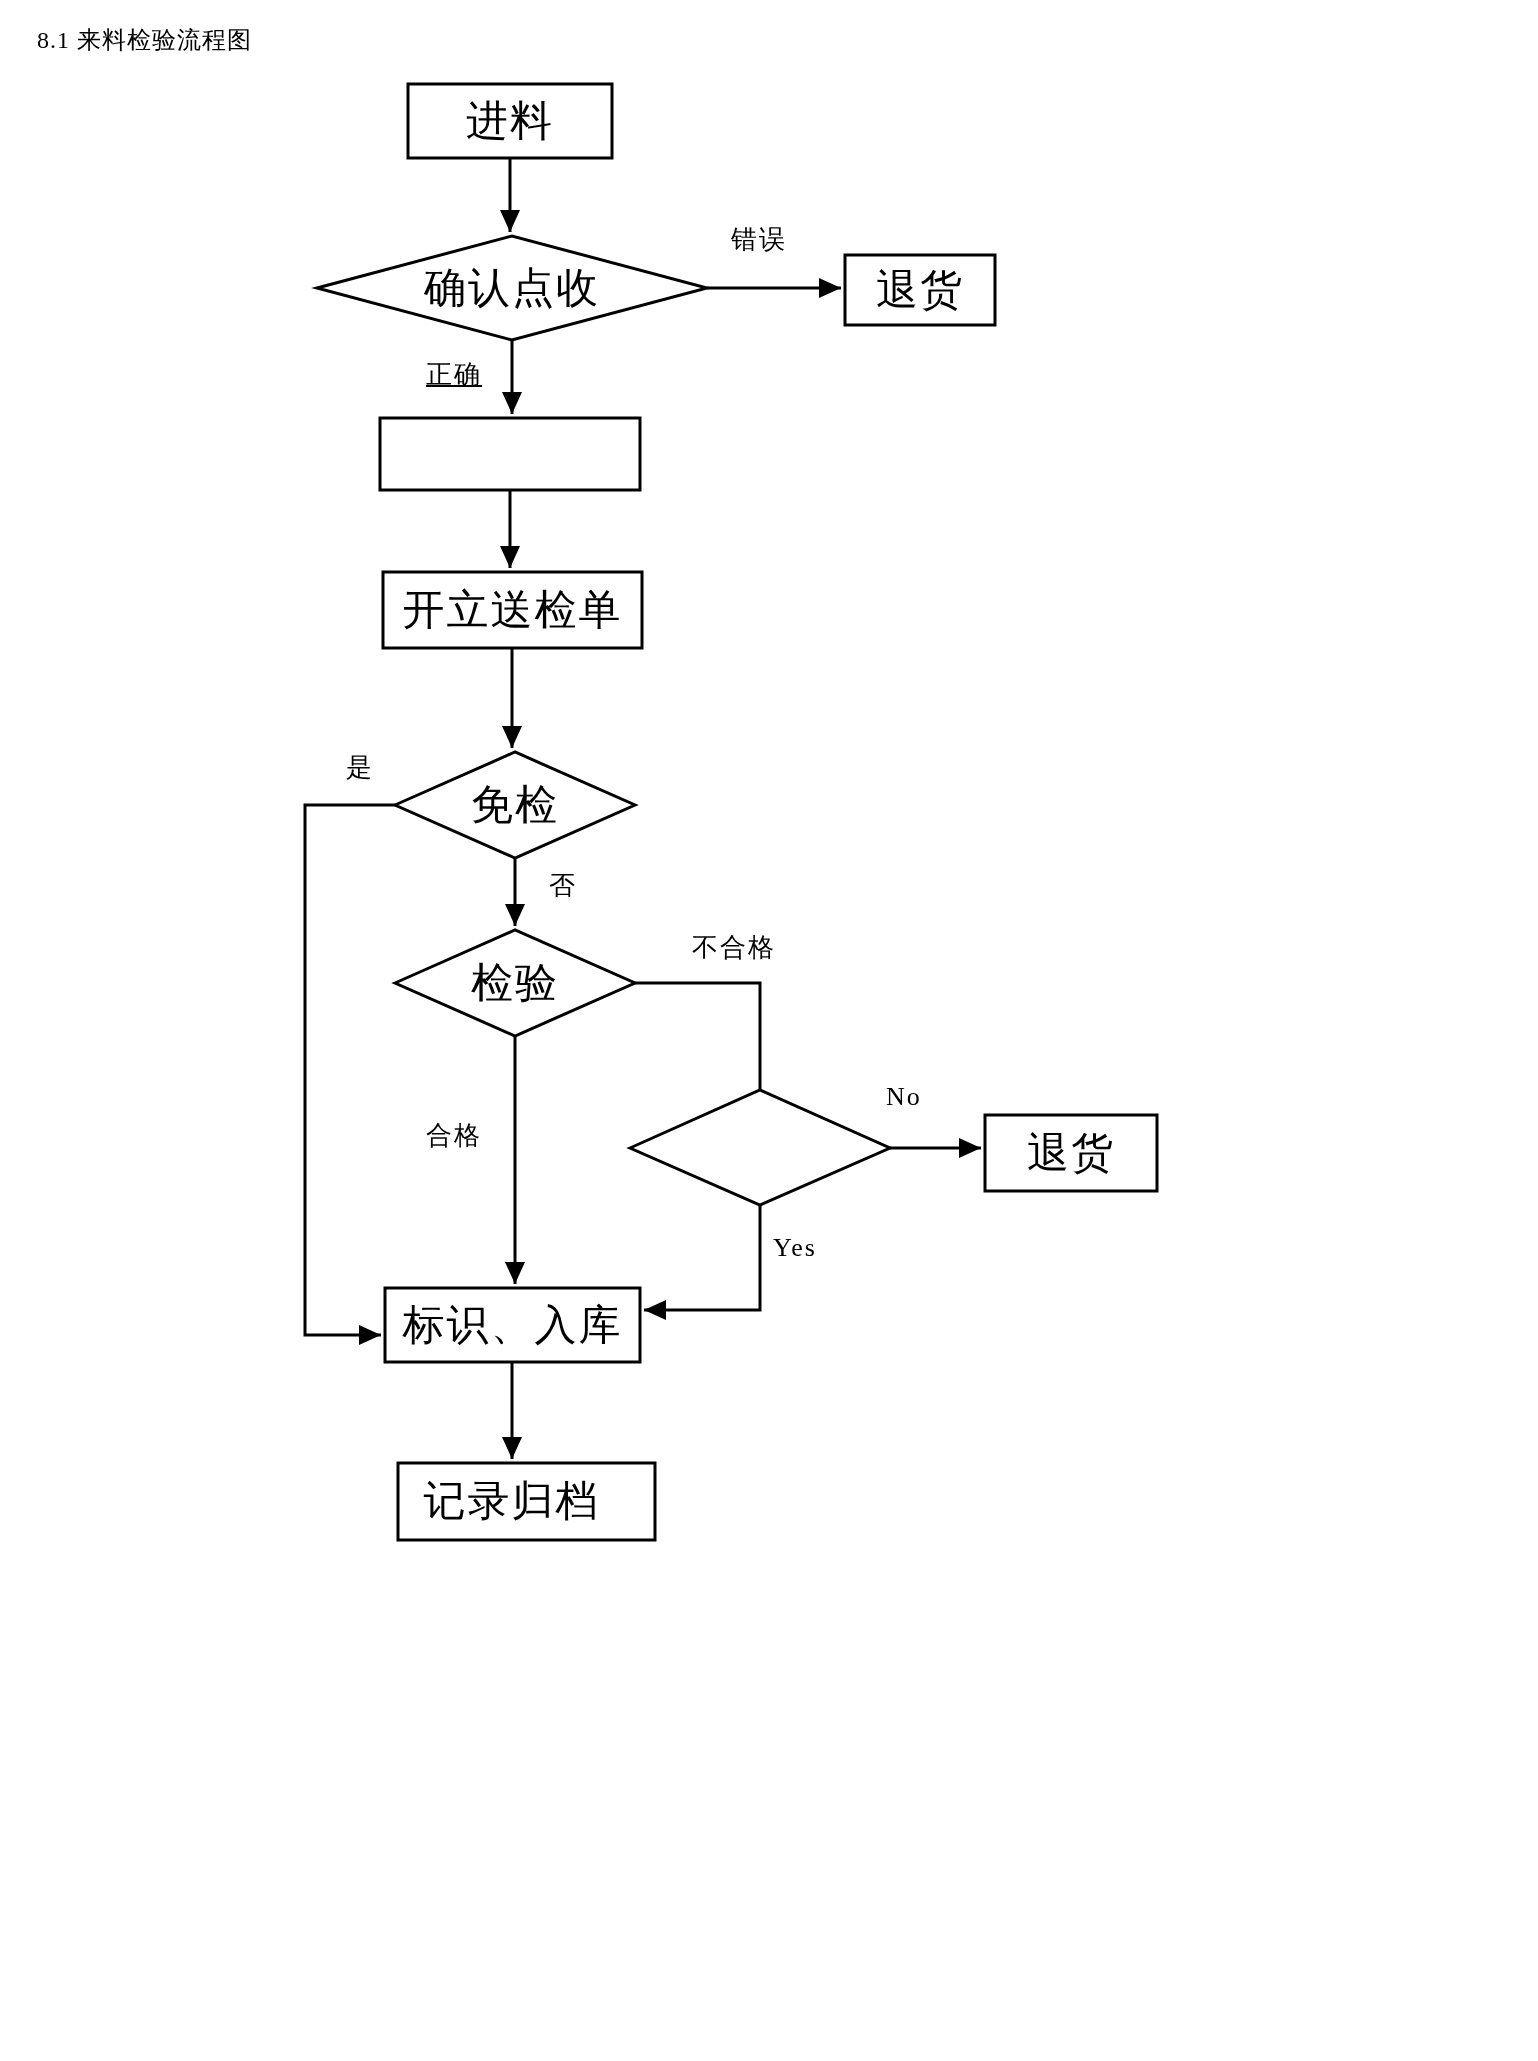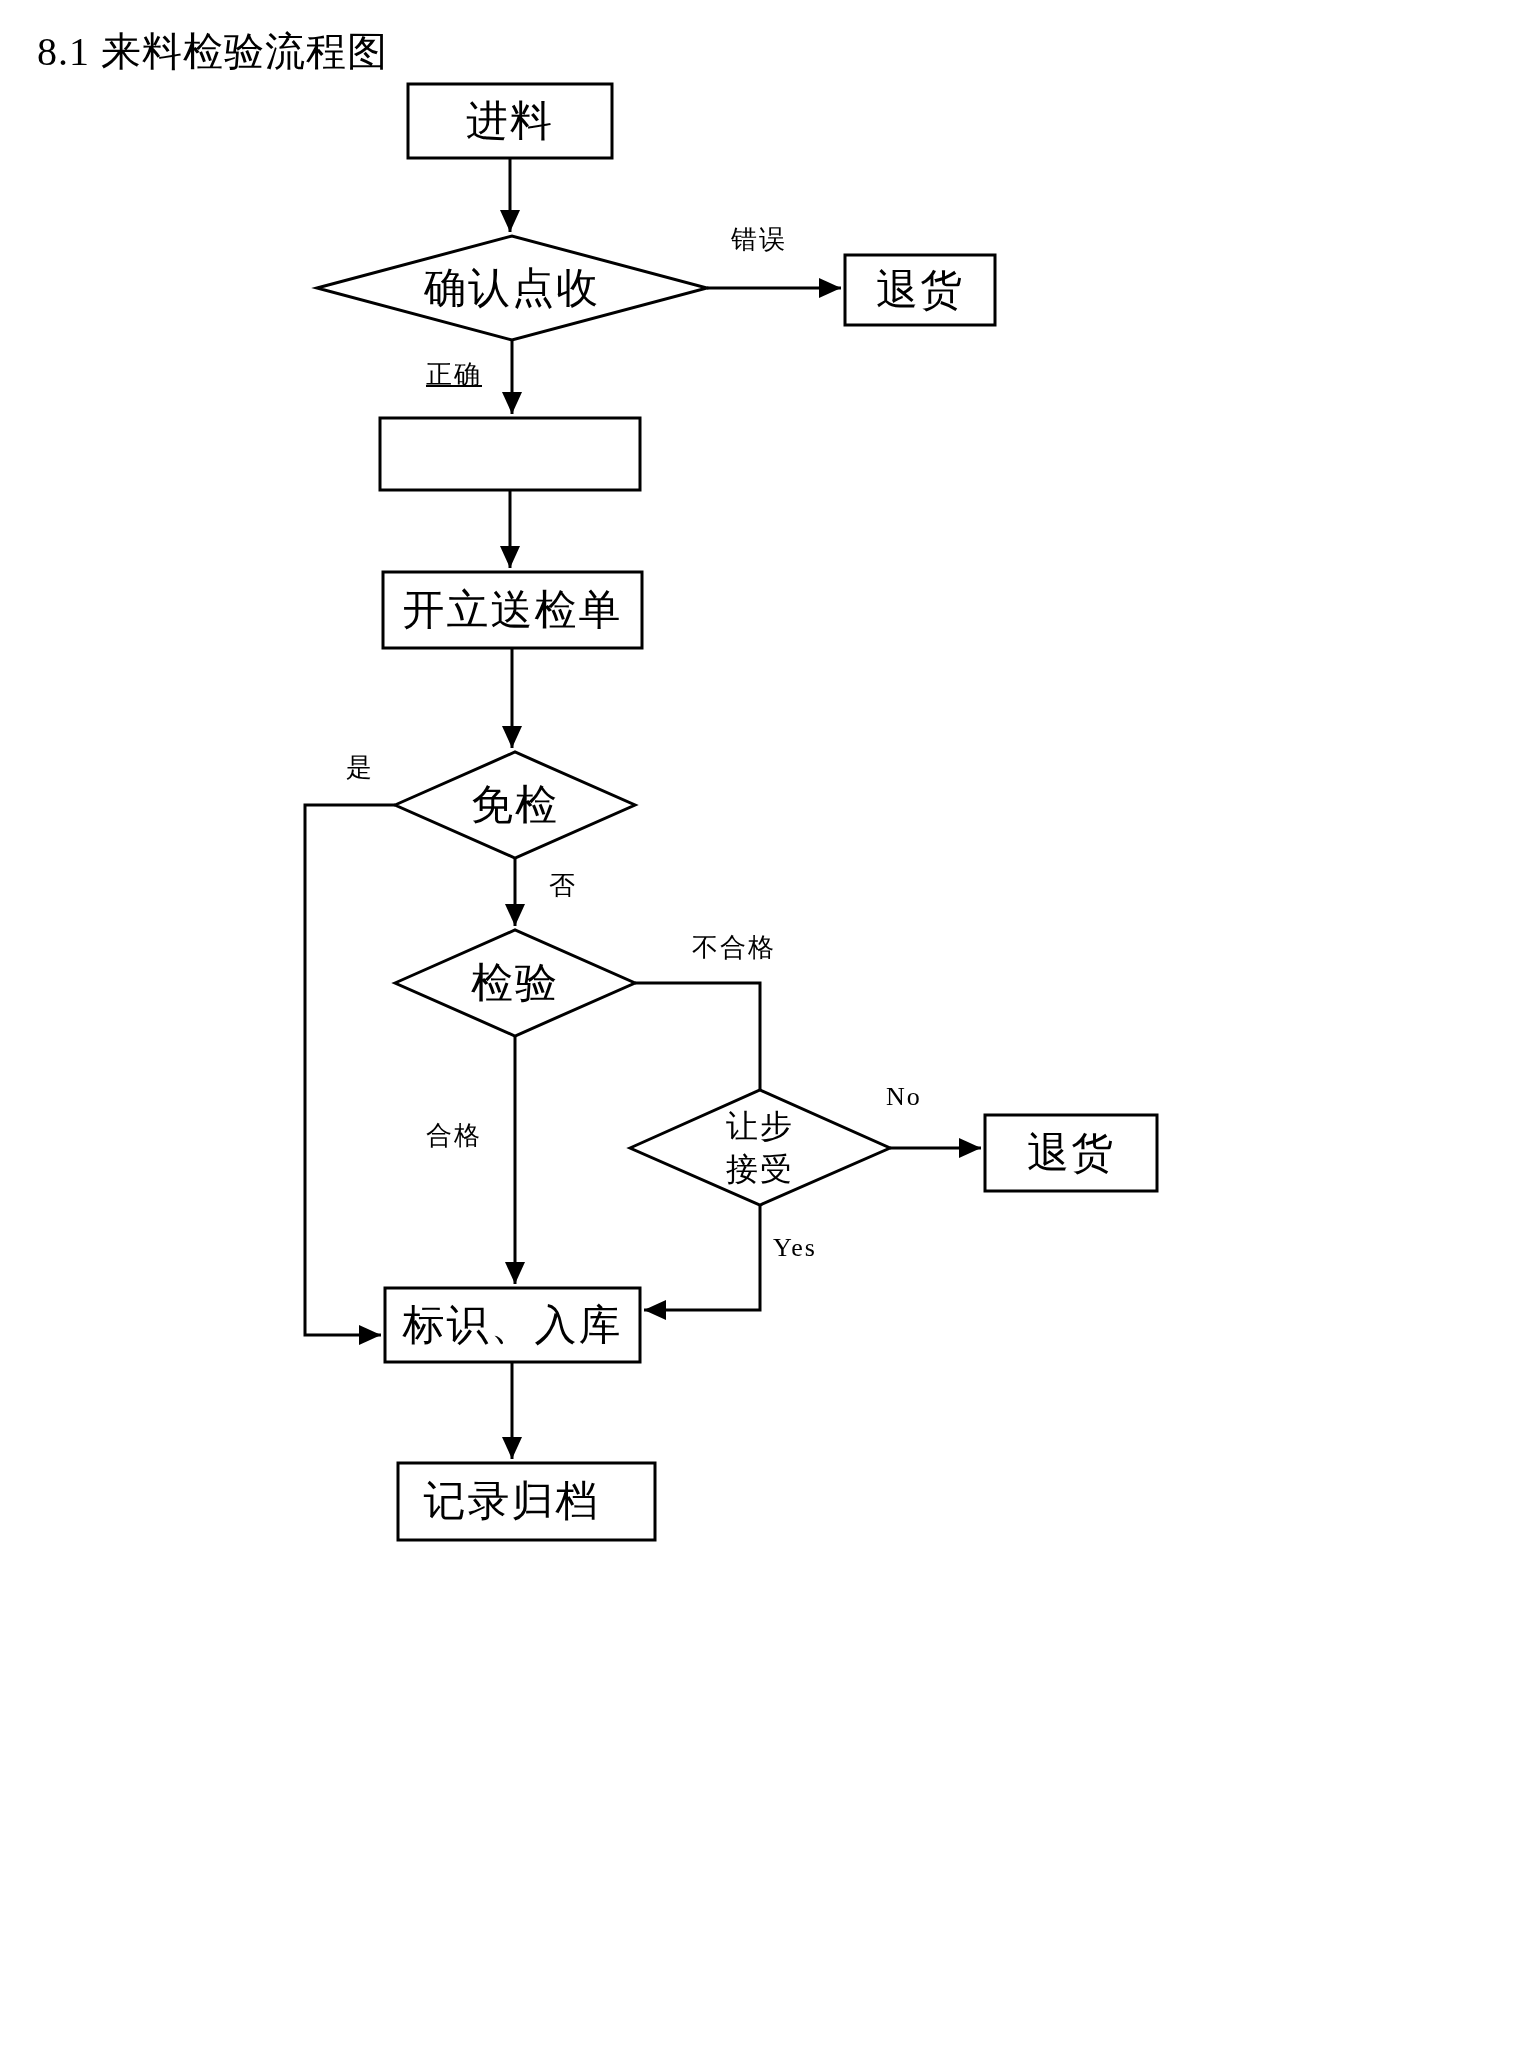--- a/index.html
+++ b/index.html
@@ -17,21 +17,21 @@
   }
   .layer {
     position: absolute;
     left: 0;
     top: 0;
   }
   .title {
     position: absolute;
     left: 37px;
     top: 24px;
-    font-size: 40px;
+    font-size: 24px;
     letter-spacing: 1px;
     white-space: nowrap;
   }
   .node-label {
     position: absolute;
     display: flex;
     align-items: center;
     justify-content: center;
     text-align: center;
     font-size: 42px;
@@ -107,24 +107,20 @@
 
   <div class="node-label" style="left:845px; top:255px; width:150px; height:70px;">退货</div>
 
 
   <div class="node-label" style="left:383px; top:572px; width:259px; height:76px;">开立送检单</div>
 
   <div class="node-label" style="left:415px; top:779px; width:200px; height:52px;">免检</div>
 
   <div class="node-label" style="left:415px; top:957px; width:200px; height:52px;">检验</div>
 
-  <div class="node-label two-line" style="left:660px; top:1100px; width:200px; height:96px;">
-    <span>让步</span>
-    <span>接受</span>
-  </div>
 
   <div class="node-label" style="left:985px; top:1115px; width:172px; height:76px;">退货</div>
 
   <div class="node-label" style="left:385px; top:1288px; width:255px; height:74px;">标识、入库</div>
 
   <div class="node-label" style="left:398px; top:1463px; width:227px; height:77px;">记录归档</div>
 
   <div class="edge-label" style="left:731px; top:222px;">错误</div>
 
   <div class="edge-label" style="left:426px; top:357px;text-decoration:underline;">正确</div>

